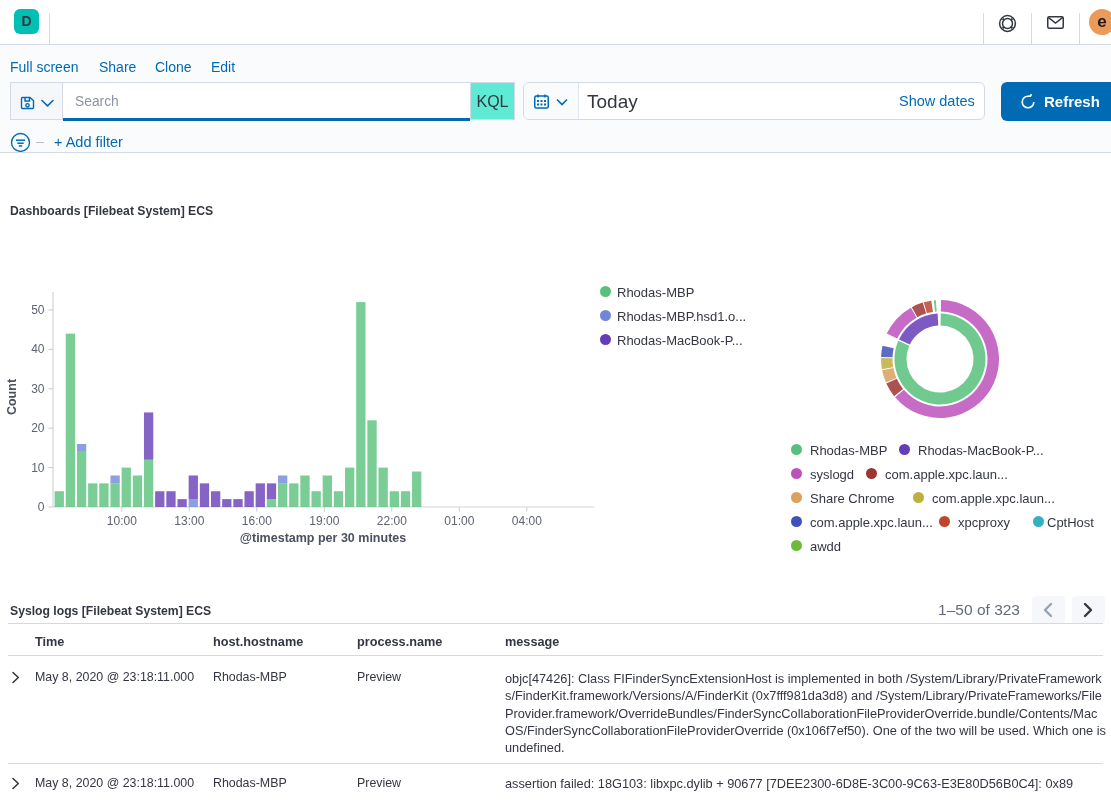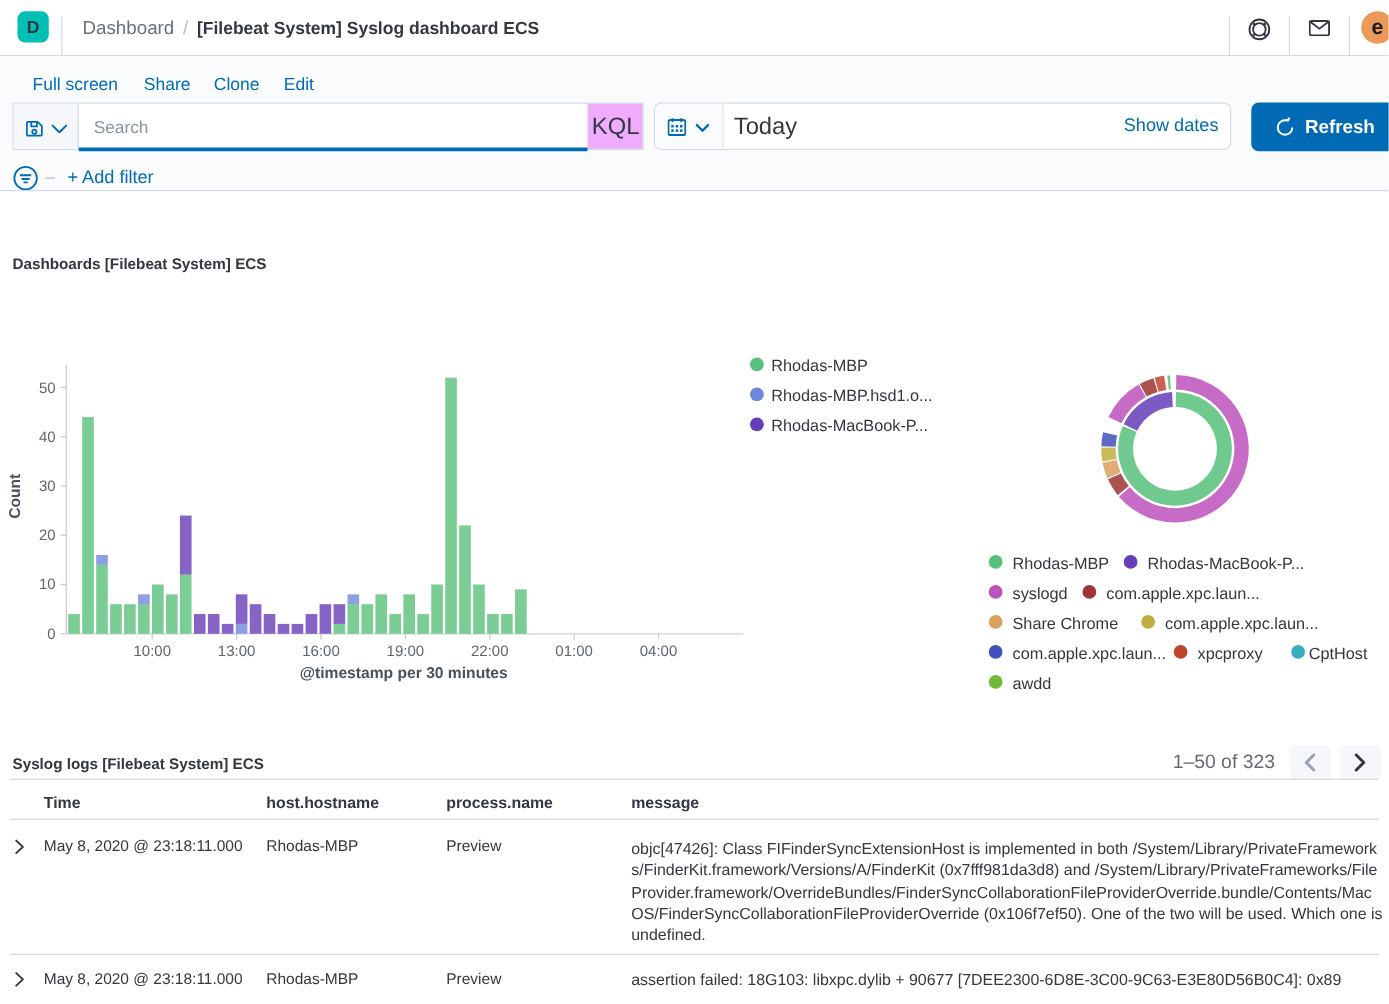--- a/index.html
+++ b/index.html
@@ -9,28 +9,28 @@
 
 #topbar { left:0; top:0; width:1111px; height:45px; background:#fff; border-bottom:1px solid #d3dae6; }
 #dlogo { left:14px; top:9px; width:25px; height:25px; background:#00bfb3; border-radius:6px; color:#343741;
   font-size:14px; font-weight:bold; text-align:center; line-height:25px; }
 .vdiv { top:13px; height:31px; width:1px; background:#d3dae6; }
 #crumbs { left:66px; top:0; height:44px; line-height:44px; font-size:15px; color:#69707d; }
 #crumbs b { color:#343741; font-weight:700; font-size:14px; }
 #crumbs .sep { color:#b4bcc9; padding:0 7px; }
 
 
-#menurow { left:16px; top:45px; width:989px; height:37px; }
+#menurow { left:0; top:45px; width:989px; height:37px; }
 #menurow span { position:absolute; top:0; height:37px; line-height:45px; font-size:14px; color:#006bb4; }
 
 
 .searchbox { left:10px; top:82px; width:505px; height:38px; background:#fff; border:1px solid #d3dae6; }
 #searchleft { left:11px; top:83px; width:52px; height:36px; background:#f5f7fa; border-right:1px solid #d3dae6; }
-#kql { left:470px; top:83px; width:44px; height:36px; background:#f0abfc; border-left:1px solid #d3dae6; line-height:37px;
-  text-align:center; font-size:19px; color:#343741; }
+#kql { left:470px; top:83px; width:44px; height:36px; background:#5eead4; border-left:1px solid #d3dae6; line-height:37px;
+  text-align:center; font-size:16px; color:#343741; }
 #underline { left:63px; top:117.5px; width:407px; height:3.5px; background:#006bb4; }
 #searchph { left:75px; top:82px; height:38px; line-height:39px; font-size:13.8px; color:#8b92a3; }
 #datebox { left:523px; top:82px; width:462px; height:38px; background:#fff; border:1px solid #d3dae6; border-radius:6px; }
 #datesep { left:578px; top:83px; width:1px; height:36px; background:#e2e6ee; }
 #today { left:587px; top:82px; height:38px; line-height:39px; font-size:19px; color:#343741; }
 #showdates { left:899px; top:82px; height:38px; line-height:39px; font-size:14.5px; color:#006bb4; }
 #refresh { left:1001px; top:82px; width:119px; height:39px; background:#006bb4; border-radius:6px; color:#fff; }
 #refresh span { position:absolute; left:43px; top:0; line-height:40px; font-size:15px; font-weight:600; }
 
 
@@ -54,21 +54,20 @@
 #pagenum { right:91px; top:601px; font-size:15.5px; color:#646a76; }
 .pagebtn { top:596px; width:33px; height:28px; background:#f5f7fa; border-radius:4px; }
 </style></head>
 <body>
 <div id="page">
 
   <div class="abs" id="topbar"></div>
   <div class="abs" style="left:0;top:45px;width:1111px;height:107px;background:#fafbfd"></div>
   <div class="abs" id="dlogo">D</div>
   <div class="abs vdiv" style="left:49px"></div>
-  <div class="abs" id="crumbs">Dashboard<span class="sep">/</span><b>[Filebeat System] Syslog dashboard ECS</b></div>
   <div class="abs vdiv" style="left:983px"></div>
   <div class="abs vdiv" style="left:1031px"></div>
   <div class="abs vdiv" style="left:1079px"></div>
 
   <svg class="abs" style="left:998px;top:13.5px" width="19" height="19" viewBox="0 0 19 19">
     <circle cx="9.5" cy="9.5" r="7.9" fill="none" stroke="#343741" stroke-width="1.5"></circle>
     <circle cx="9.5" cy="9.5" r="5" fill="none" stroke="#343741" stroke-width="1.5"></circle>
     <g stroke="#343741" stroke-width="2">
       <line x1="4.6" y1="4.6" x2="6.3" y2="6.3"></line>
         <line x1="14.4" y1="4.6" x2="12.7" y2="6.3"></line>

